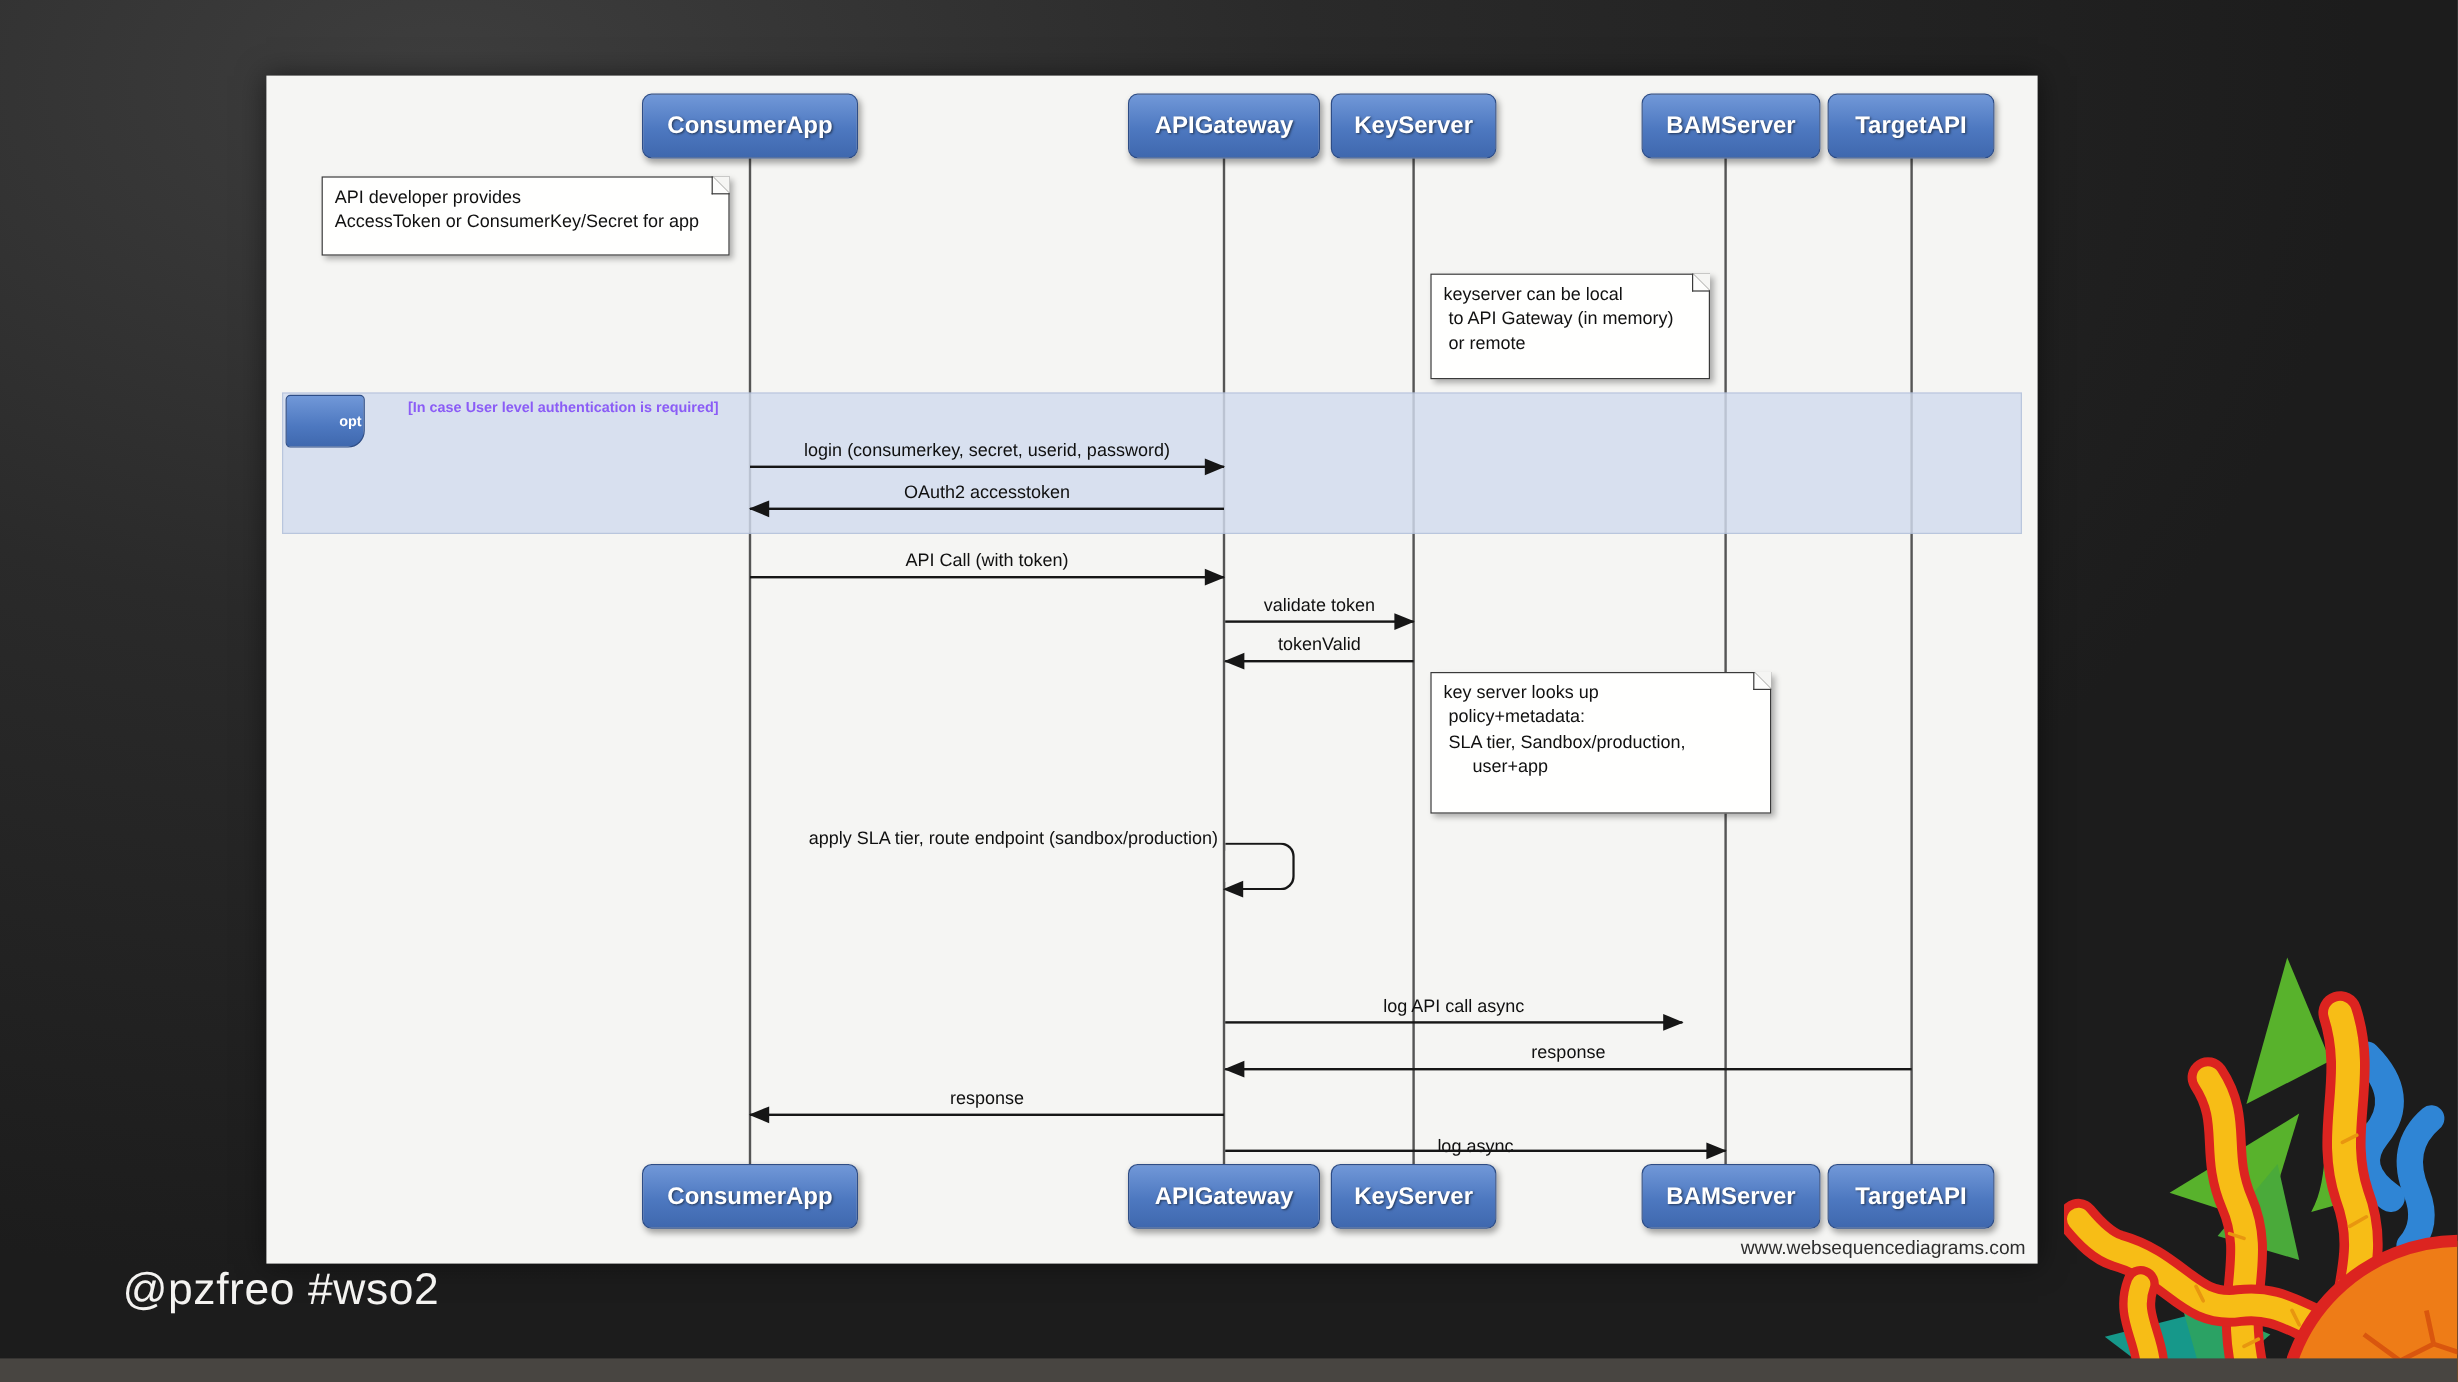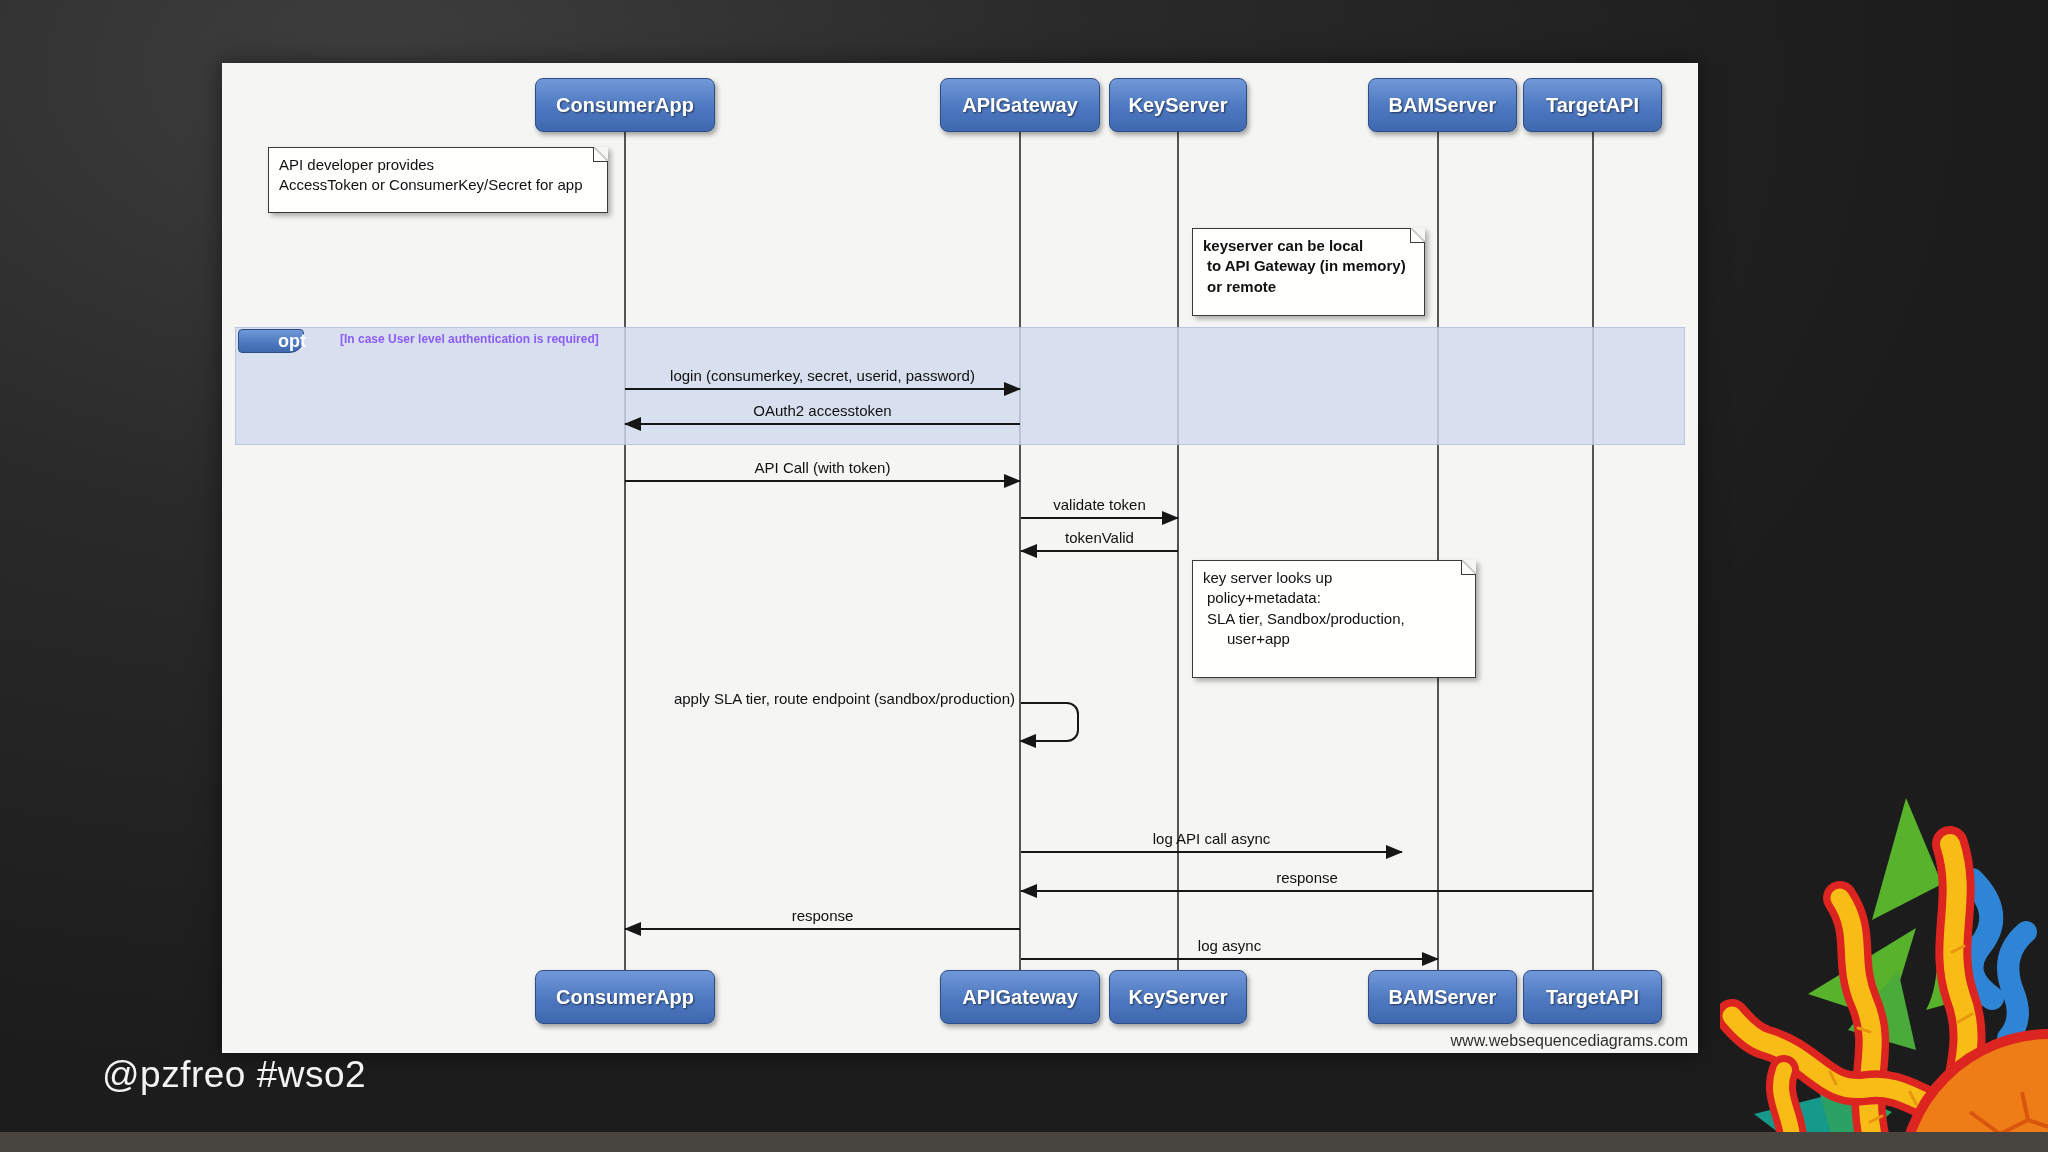--- a/index.html
+++ b/index.html
@@ -20,23 +20,23 @@
            text-shadow:1px 1px 2px rgba(0,0,0,0.55); box-shadow:2px 3px 5px rgba(0,0,0,0.35); }
 
   .note { position:absolute; background:#fffffe; border:1px solid #3a3a3a;
           box-shadow:3px 3px 5px rgba(0,0,0,0.3); padding:7px 10px 6px 10px; font-size:15px; line-height:1.35; color:#111; }
   .note .fold { position:absolute; top:-1px; right:-1px; width:15px; height:15px;
           background:linear-gradient(225deg, #f5f5f3 0%, #f5f5f3 46%, #cfcfcd 46%, #cfcfcd 54%, #fdfdfc 54%);
           border-left:1px solid #3a3a3a; border-bottom:1px solid #3a3a3a; }
 
   .fragment { position:absolute; left:13px; top:264px; width:1450px; height:118px;
           background:rgba(210,220,238,0.82); border:1px solid rgba(130,150,190,0.35); }
-  .opt-tab { position:absolute; left:2px; top:1px; width:66px; height:24px;
+  .opt-tab { position:absolute; left:2px; top:1px; width:66px; height:44px;
           background:linear-gradient(180deg,#7198d8 0%,#4d78c0 60%,#3f68ae 100%);
-          border:1px solid #2e4d86; border-radius:4px 4px 14px 4px; color:#fff; font-weight:bold; font-size:18px;
+          border:1px solid #2e4d86; border-radius:4px 4px 14px 4px; color:#fff; font-weight:bold; font-size:12px;
           display:flex; align-items:center; justify-content:center;padding-left:42px; }
   .guard { position:absolute; left:104px; top:4px; font-size:12px; font-weight:bold; color:#8b5cf6; white-space:nowrap; }
 
   .msg { position:absolute; }
   .msg .lbl { position:absolute; left:0; width:100%; text-align:center; font-size:15px; color:#101010; white-space:nowrap; }
   .msg .line { position:absolute; left:0; right:0; height:0; border-top:2px solid #161616; }
   .head { position:absolute; width:0; height:0; border-top:7px solid transparent; border-bottom:7px solid transparent; }
   .head.r { border-left:17px solid #161616; right:-1px; }
   .head.l { border-right:17px solid #161616; left:-1px; }
 
@@ -74,21 +74,21 @@
     <div class="actor" style="left:718px; top:15px; width:160px;">APIGateway</div>
     <div class="actor" style="left:887px; top:15px; width:138px;">KeyServer</div>
     <div class="actor" style="left:1146px; top:15px; width:149px;">BAMServer</div>
     <div class="actor" style="left:1301px; top:15px; width:139px;">TargetAPI</div>
 
     <div class="note" style="left:46px; top:84px; width:340px; height:66px;">
       <span class="fold"></span>
       <div>API developer provides</div>
       <div>AccessToken or ConsumerKey/Secret for app</div>
     </div>
-    <div class="note" style="left:970px; top:165px; width:233px; height:88px;font-weight:bold;">
+    <div class="note" style="left:970px; top:165px; width:233px; height:88px;">
       <span class="fold"></span>
       <div>keyserver can be local</div>
       <div style="padding-left:4px;">to API Gateway (in memory)</div>
       <div style="padding-left:4px;">or remote</div>
     </div>
     <div class="note" style="left:970px; top:497px; width:284px; height:118px;">
       <span class="fold"></span>
       <div>key server looks up</div>
       <div style="padding-left:4px;">policy+metadata:</div>
       <div style="padding-left:4px;">SLA tier, Sandbox/production,</div>
@@ -143,21 +143,21 @@
       <div class="head l" style="top:15px;"></div>
     </div>
 
     <div class="msg" style="left:403px; top:844px; width:395px; height:24px;">
       <div class="lbl" style="top:0;">response</div>
       <div class="line" style="top:21px;"></div>
       <div class="head l" style="top:15px;"></div>
     </div>
 
     <div class="msg" style="left:799px; top:874px; width:417px; height:24px;">
-      <div class="lbl" style="top:0;">log async</div>
+      <div class="lbl" style="top:10px;">log async</div>
       <div class="line" style="top:21px;"></div>
       <div class="head r" style="top:15px;"></div>
     </div>
 
     <div class="actor" style="left:313px; top:907px; width:180px;">ConsumerApp</div>
     <div class="actor" style="left:718px; top:907px; width:160px;">APIGateway</div>
     <div class="actor" style="left:887px; top:907px; width:138px;">KeyServer</div>
     <div class="actor" style="left:1146px; top:907px; width:149px;">BAMServer</div>
     <div class="actor" style="left:1301px; top:907px; width:139px;">TargetAPI</div>
 

